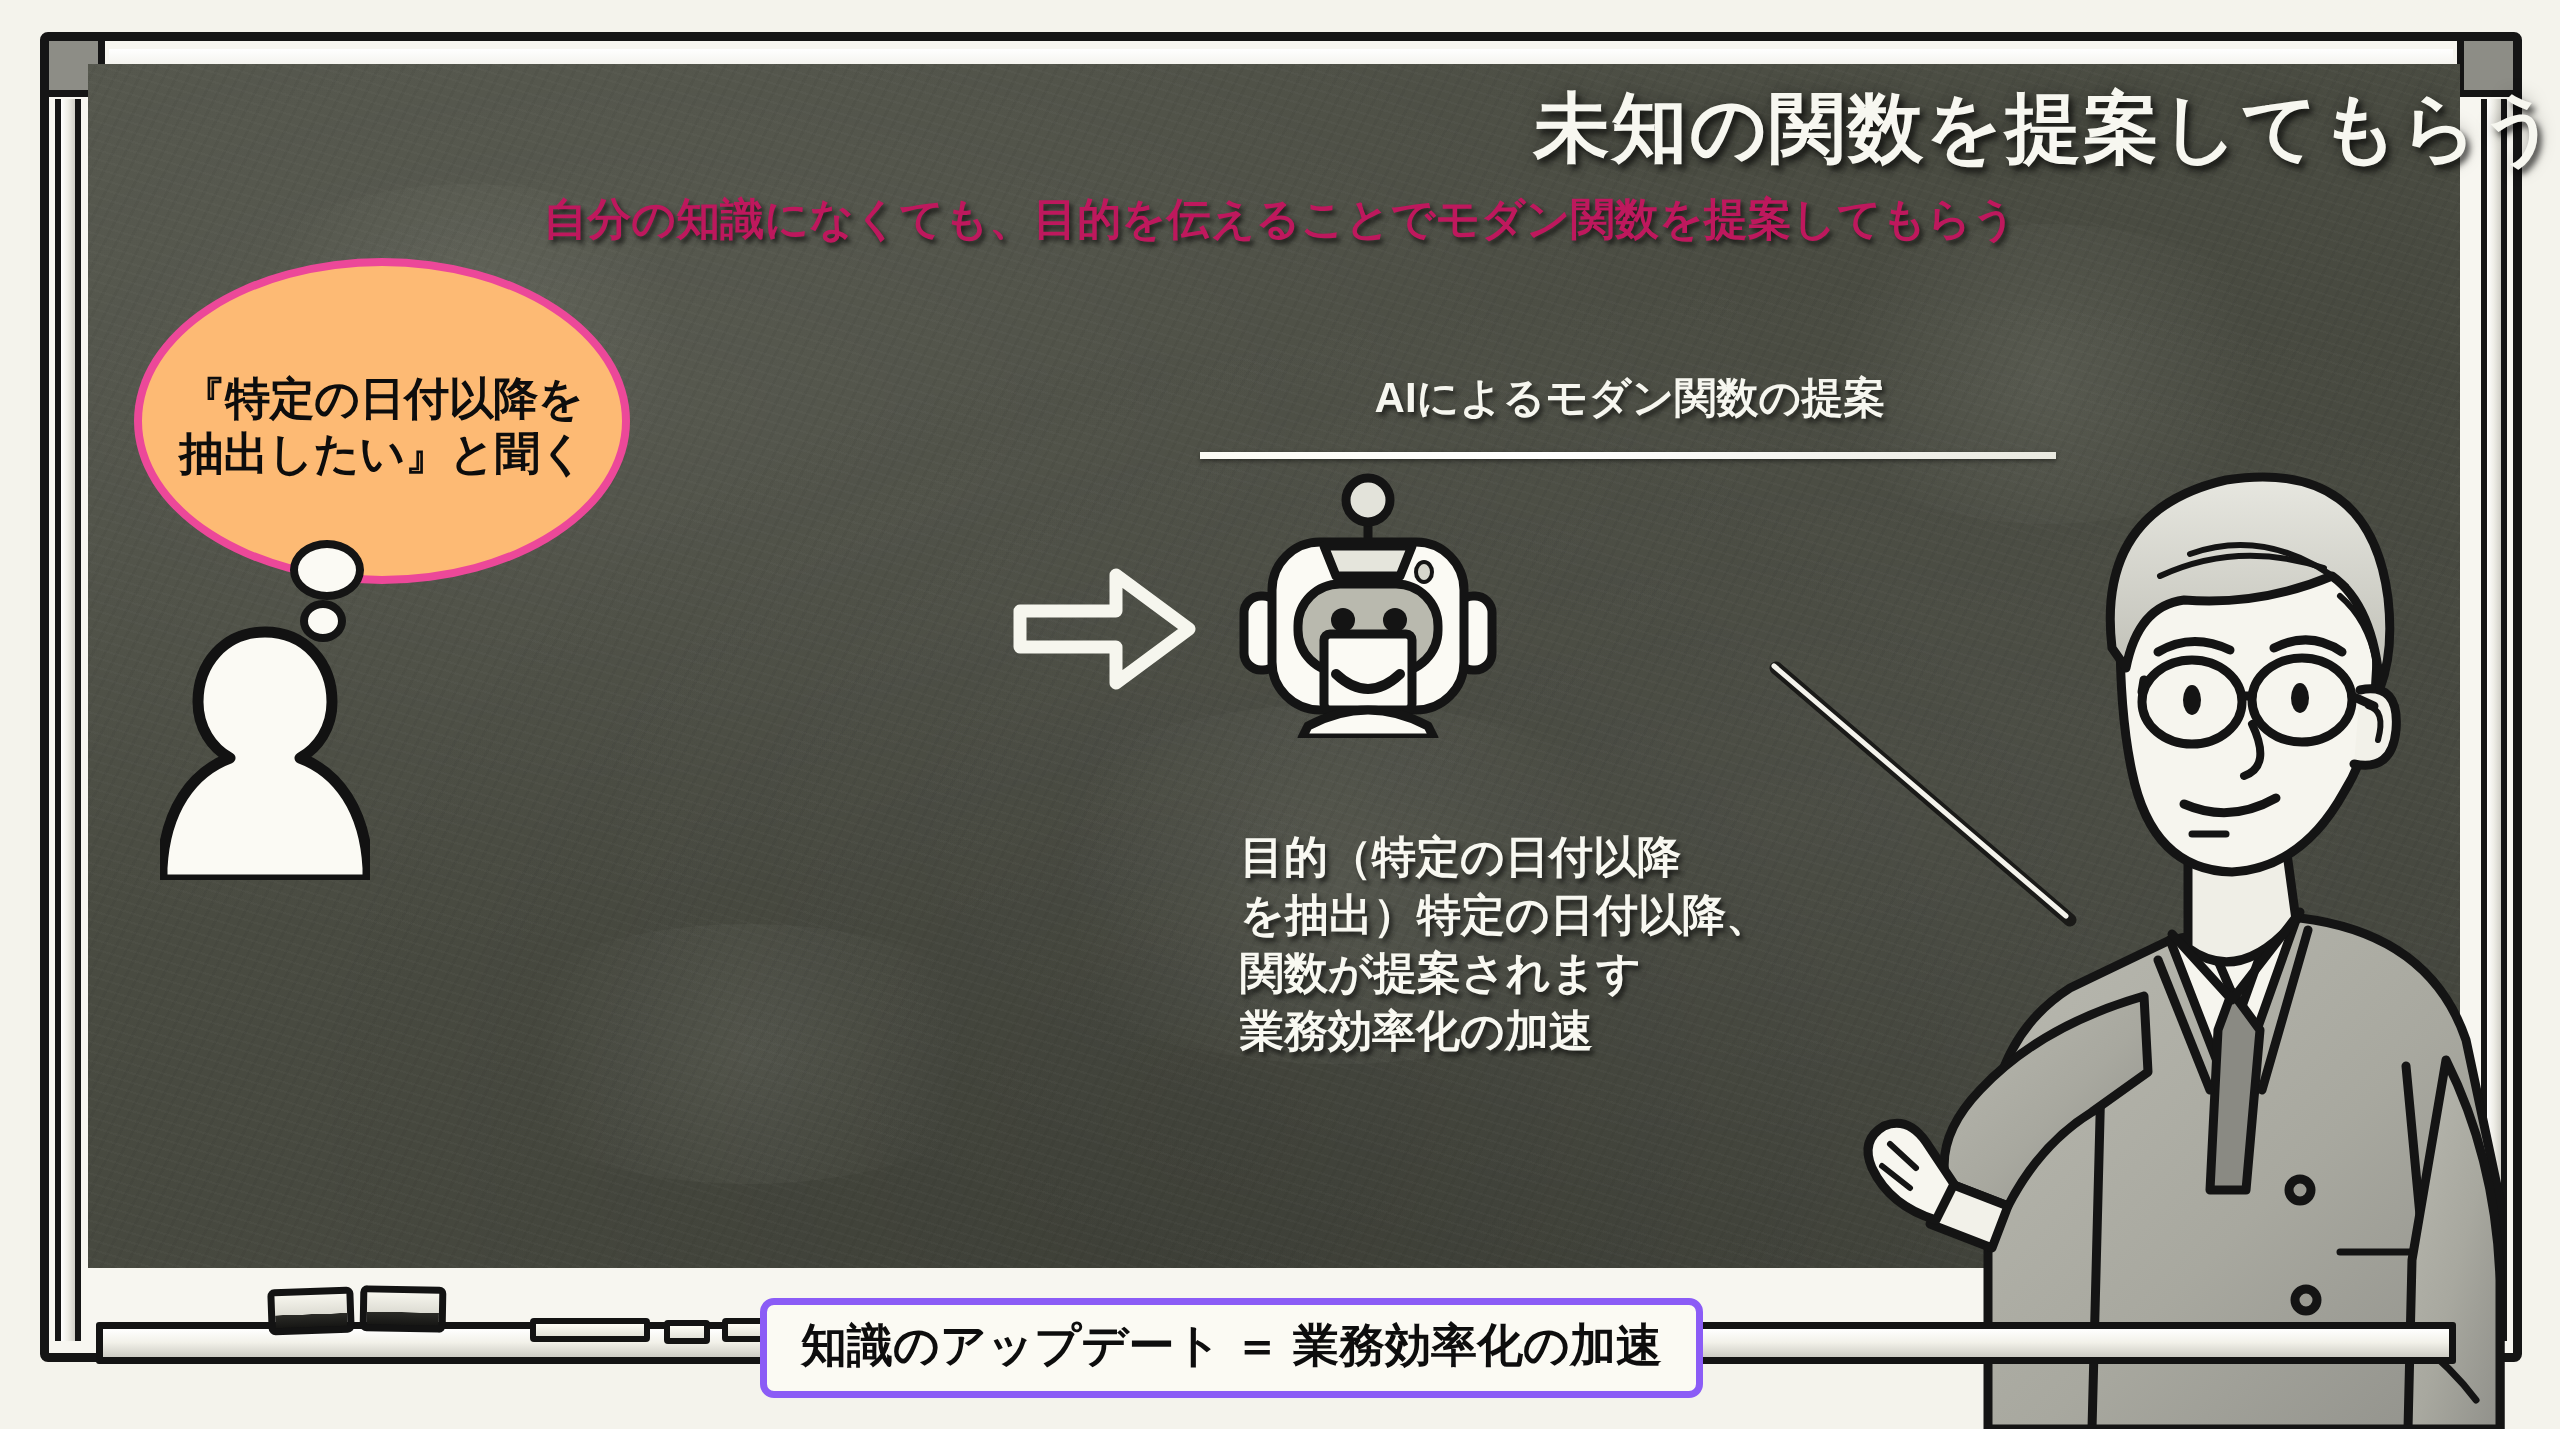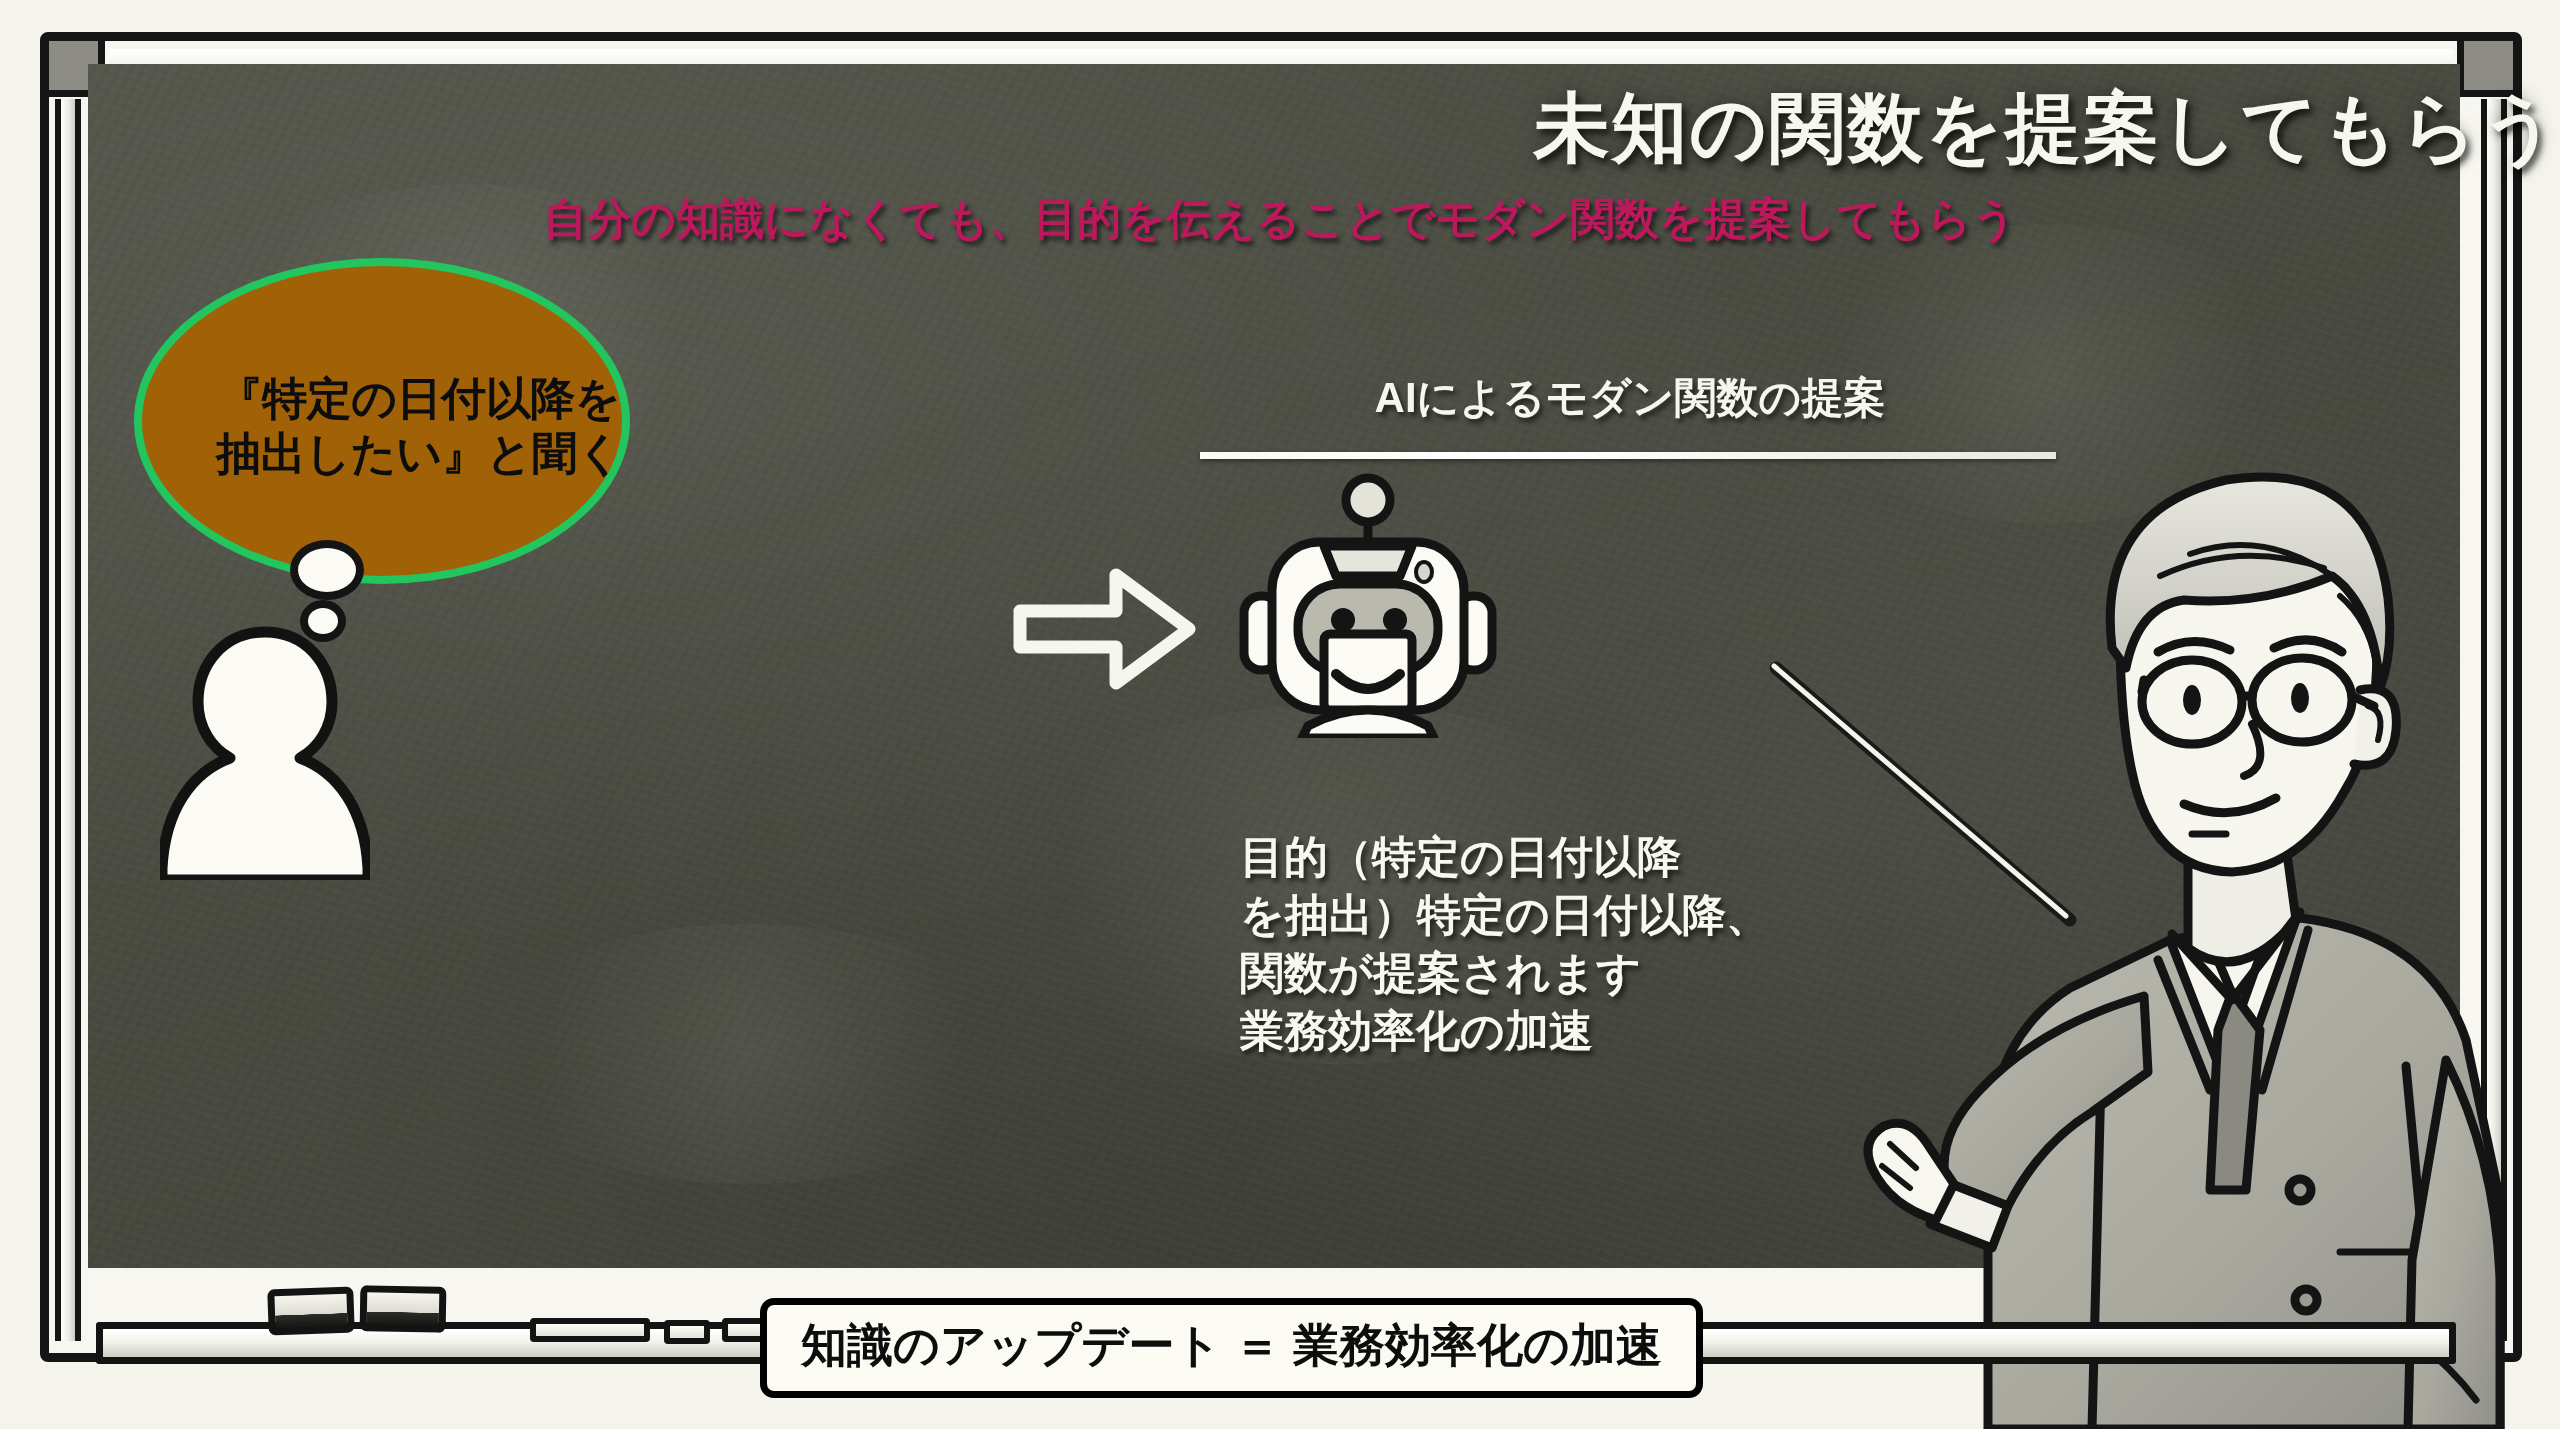--- a/index.html
+++ b/index.html
@@ -87,22 +87,22 @@
     font-size:44px;font-weight:bold;color:#be185d;
     letter-spacing:0px;
     text-shadow:3px 4px 5px rgba(0,0,0,.65);
     z-index:6;
   }
 
   
   .thought-bubble{
     position:absolute;left:134px;top:258px;
     width:480px;height:310px;
-    background:#a16207;border:8px solid #22c55e;border-radius:50%;
-    display:flex;align-items:center;justify-content:flex-end;
+    background:#fdba74;border:8px solid #ec4899;border-radius:50%;
+    display:flex;align-items:center;justify-content:center;
     z-index:7;
   }
   .bubble-text{
     font-size:45px;font-weight:bold;color:#0d0d0d;line-height:1.22;
     text-align:center;letter-spacing:-0.5px;
     transform:translateY(6px);
   }
   .tail{
     position:absolute;background:#fbfaf4;border:8px solid #141414;border-radius:50%;z-index:7;
   }
@@ -164,21 +164,21 @@
   .chalk{
     position:absolute;height:24px;
     background:linear-gradient(180deg,#fefdf6,#e3e2d9);
     border:6px solid #131313;border-radius:4px;box-sizing:border-box;z-index:10;
   }
 
   
   .banner{
     position:absolute;left:760px;top:1298px;
     padding:10px 34px 14px;
-    background:#fbfaf3;border:7px solid #000000;border-radius:14px;
+    background:#fbfaf3;border:7px solid #8b5cf6;border-radius:14px;
     font-size:46px;font-weight:bold;color:#0d0d0d;letter-spacing:0px;
     white-space:nowrap;z-index:12;
   }
 </style>
 </head>
 <body>
 
 <div id="slide">
 
   <div class="board-frame">

